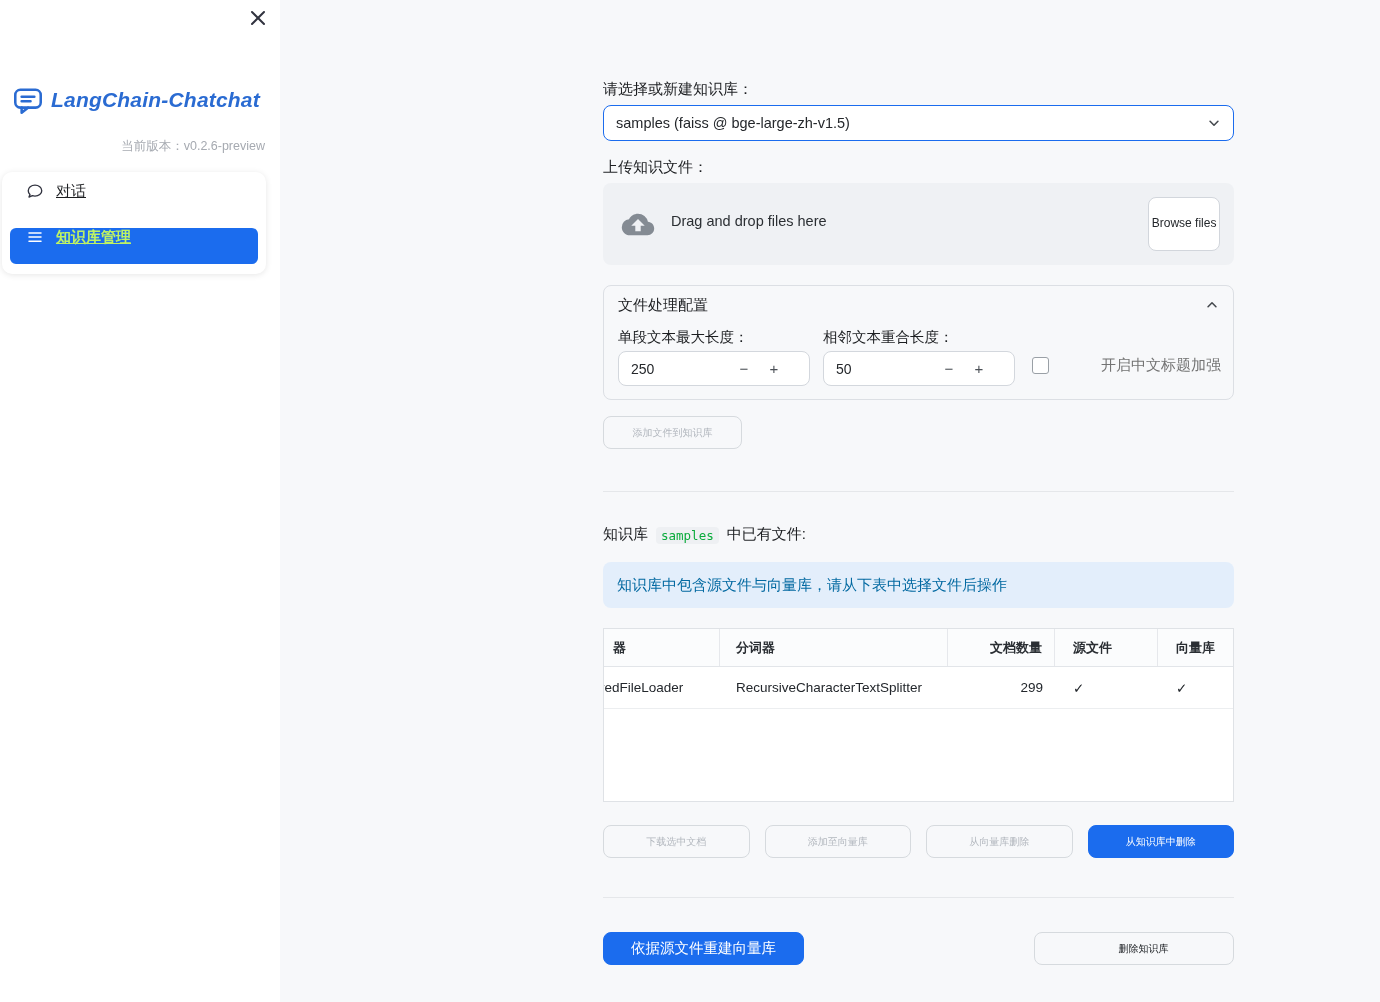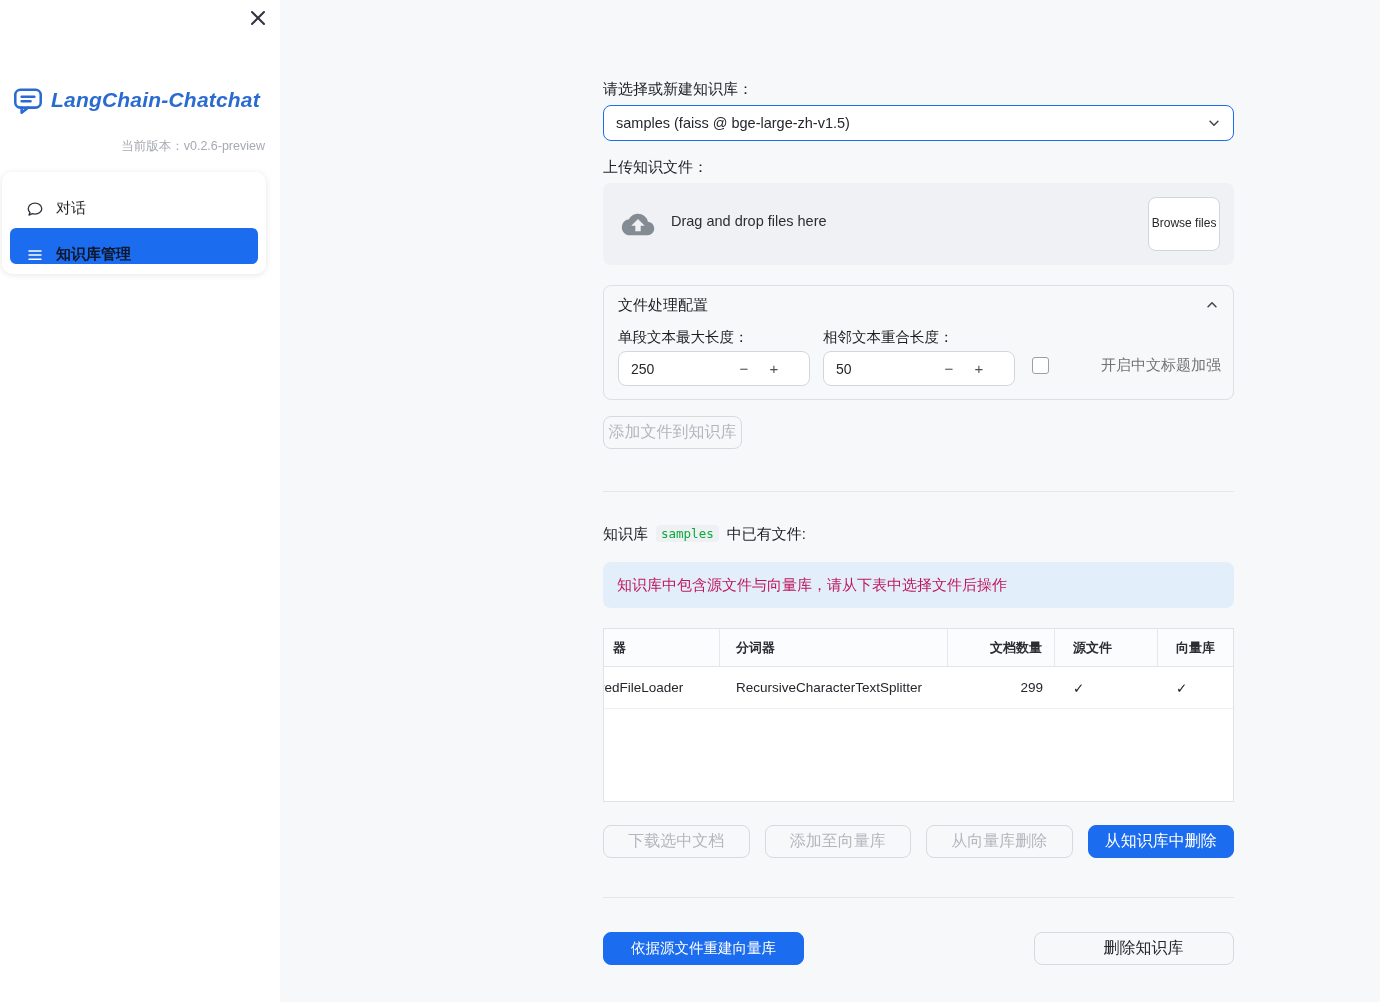--- a/index.html
+++ b/index.html
@@ -6,23 +6,23 @@
   body { font-family:"Liberation Sans","DejaVu Sans",sans-serif; }
   .page { position:relative; width:1380px; height:1002px; background:#f7f8fa; overflow:hidden; }
 
   
   .sidebar { position:absolute; left:0; top:0; width:280px; height:1002px; background:#ffffff; }
   .close-btn { position:absolute; left:244px; top:4px; width:28px; height:28px; display:flex; align-items:center; justify-content:center; cursor:pointer; background:none; border:none; }
   .logo-row { position:absolute; left:12px; top:86px; display:flex; align-items:center; gap:7px; }
   .logo-text { color:#2a6bd2; font-size:21px; font-weight:700; font-style:italic; letter-spacing:.2px; white-space:nowrap; }
   .version { position:absolute; top:138px; right:15px; font-size:12.5px; color:#a6aab1; }
   .menu-card { position:absolute; left:2px; top:172px; width:264px; background:#fff; border-radius:10px; box-shadow:0 1px 6px rgba(0,0,0,.10); padding:10px 8px; }
-  .menu-item { height:36px; display:flex; align-items:flex-end; gap:12px; padding:0 0 0 16px; border-radius:6px; font-size:15px; color:#1c1e21; cursor:pointer; }
+  .menu-item { height:36px; display:flex; align-items:flex-start; gap:12px; padding:0 0 0 16px; border-radius:6px; font-size:15px; color:#1c1e21; cursor:pointer;text-decoration:underline; }
   .menu-item + .menu-item { margin-top:10px; }
-  .menu-item.selected { background:var(--primary,#1b6cee); color:#0f172a; font-weight:700; }
+  .menu-item.selected { background:var(--primary,#1b6cee); color:#bef264; font-weight:700; }
 
   
   .content { position:absolute; left:603px; top:0; width:631px; height:1002px; }
   .field-label { position:absolute; left:0; font-size:15px; color:#1c1e21; }
 
   .selectbox { position:absolute; left:0; top:105px; width:631px; height:36px; background:#fff; border:1px solid #1b6cee; border-radius:8px; display:flex; align-items:center; padding:0 12px; cursor:pointer; }
   .selectbox .value { font-size:14.5px; color:#24272b; flex:1; }
 
   .uploader { position:absolute; left:0; top:183px; width:631px; height:82px; background:#eff1f4; border-radius:8px; display:flex; align-items:center; padding:0 14px 0 18px; }
   .uploader .texts { margin-left:16px; width:478px; }
@@ -33,32 +33,32 @@
   .expander { position:absolute; left:0; top:285px; width:631px; height:115px; border:1px solid #dcdfe4; border-radius:8px; }
   .exp-header { position:absolute; left:0; top:0; width:100%; height:38px; display:flex; align-items:center; padding:0 14px; cursor:pointer; }
   .exp-title { font-size:15px; color:#1c1e21; flex:1; }
   .exp-label { position:absolute; top:42px; font-size:14.5px; color:#1c1e21; }
   .num-input { position:absolute; top:65px; width:192px; height:35px; background:#fff; border:1px solid #d3d7dd; border-radius:8px; display:flex; align-items:center; overflow:hidden; }
   .num-input input { border:none; outline:none; width:110px; padding-left:12px; font-size:14px; color:#24272b; background:transparent; font-family:inherit; }
   .step-btn { width:30px; height:100%; background:none; border:none; font-size:15px; color:#4a4f55; cursor:pointer; }
   .checkbox { position:absolute; left:428px; top:71px; width:17px; height:17px; border:1.6px solid #9aa0a6; border-radius:3px; background:#fff; cursor:pointer; }
   .cb-label { position:absolute; left:453px; top:70px; font-size:15px; color:#737373; cursor:pointer;margin-left:44px; }
 
-  .btn { border-radius:8px; font-size:16px; font-family:inherit; cursor:pointer; display:inline-flex; align-items:center; justify-content:center; }
+  .btn { border-radius:8px; font-size:10px; font-family:inherit; cursor:pointer; display:inline-flex; align-items:center; justify-content:center; }
   .btn.ghost { background:transparent; border:1px solid #d6dade; color:#24272b; }
   .btn.disabled { color:#b2b7be; }
   .btn.primary { background:var(--primary,#1b6cee); border:1px solid var(--primary,#1b6cee); color:#fff; }
 
   .add-files { position:absolute; left:0; top:416px; width:139px; height:33px; }
   .divider { position:absolute; left:0; width:631px; height:1px; background:#e5e7ea; }
 
-  .files-line { position:absolute; left:0; top:525px; display:flex; align-items:flex-start; gap:8px; font-size:15px; color:#1c1e21; }
+  .files-line { position:absolute; left:0; top:525px; display:flex; align-items:flex-end; gap:8px; font-size:15px; color:#1c1e21; }
   .inline-code { font-family:"DejaVu Sans Mono","Liberation Mono",monospace; font-size:12.5px; color:#09ab3b; background:#eef0f3; border-radius:4px; padding:1px 5px; }
 
-  .infobox { position:absolute; left:0; top:562px; width:631px; height:46px; background:#e3eefb; border-radius:8px; display:flex; align-items:center; padding:17px 14px; font-size:15px; color:#be185d; }
+  .infobox { position:absolute; left:0; top:562px; width:631px; height:46px; background:#e3eefb; border-radius:8px; display:flex; align-items:center; padding:17px 14px; font-size:15px; color:#0369a1; }
 
   .grid { position:absolute; left:0; top:628px; width:631px; height:174px; background:#fff; border:1px solid #dfe2e6; font-size:13px; color:#23272c; }
   .grid-header { display:flex; height:38px; background:#fbfcfd; border-bottom:1px solid #e2e5e9; }
   .gh-cell { display:flex; align-items:center; font-weight:700; font-size:13px; color:#2a2e33; overflow:hidden; border-right:1px solid #e6e8ec; padding-left:16px; }
   .gh-cell:last-child { border-right:none; }
   .grid-row { display:flex; height:42px; border-bottom:1px solid #eceef0; cursor:pointer; }
   .gr-cell { display:flex; align-items:center; font-size:13.5px; overflow:hidden; white-space:nowrap; padding-left:16px; }
   .c0 { width:116px; } .c1 { width:228px; } .c2 { width:107px; justify-content:flex-end; padding-right:12px; padding-left:0; } .c3 { width:103px; padding-left:18px; } .c4 { width:75px; padding-left:18px; }
   .clip-left { margin-left:-7px; white-space:nowrap; }
   .gr-cell.c0 { padding-left:0; }

